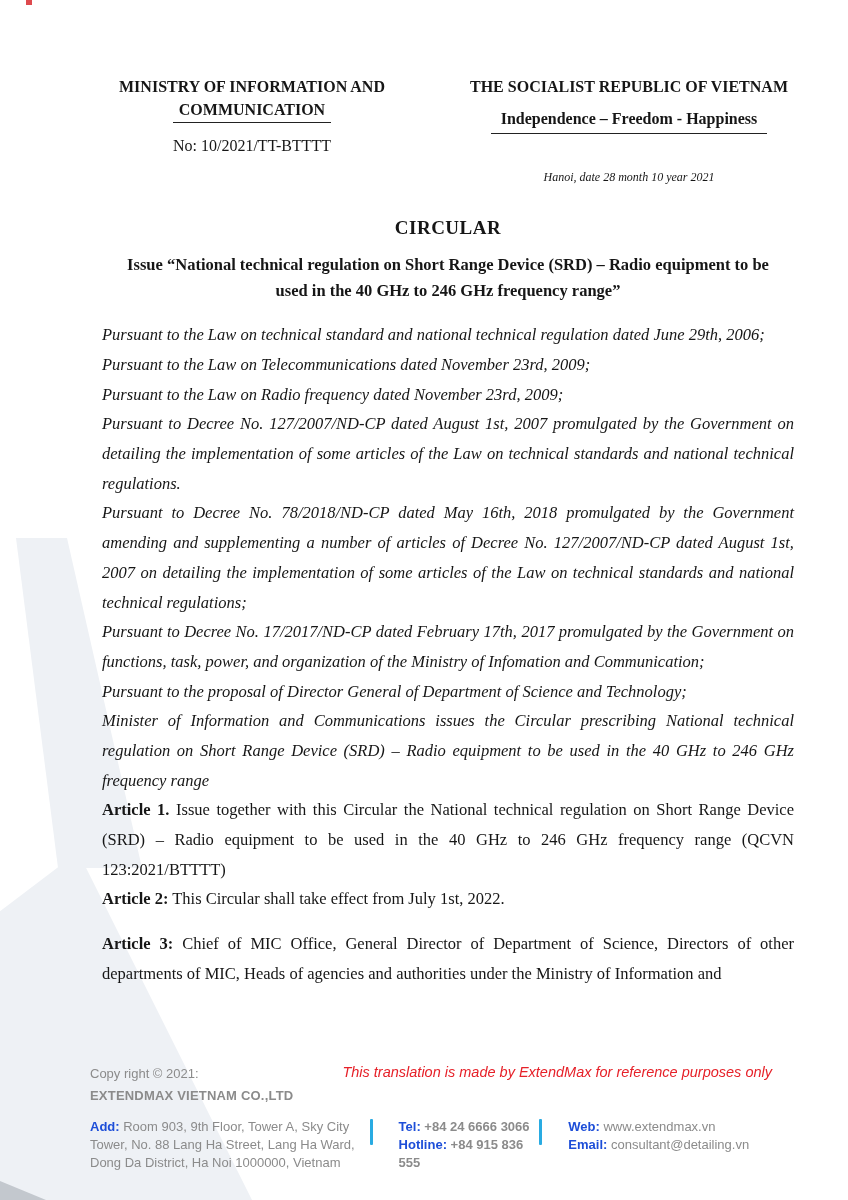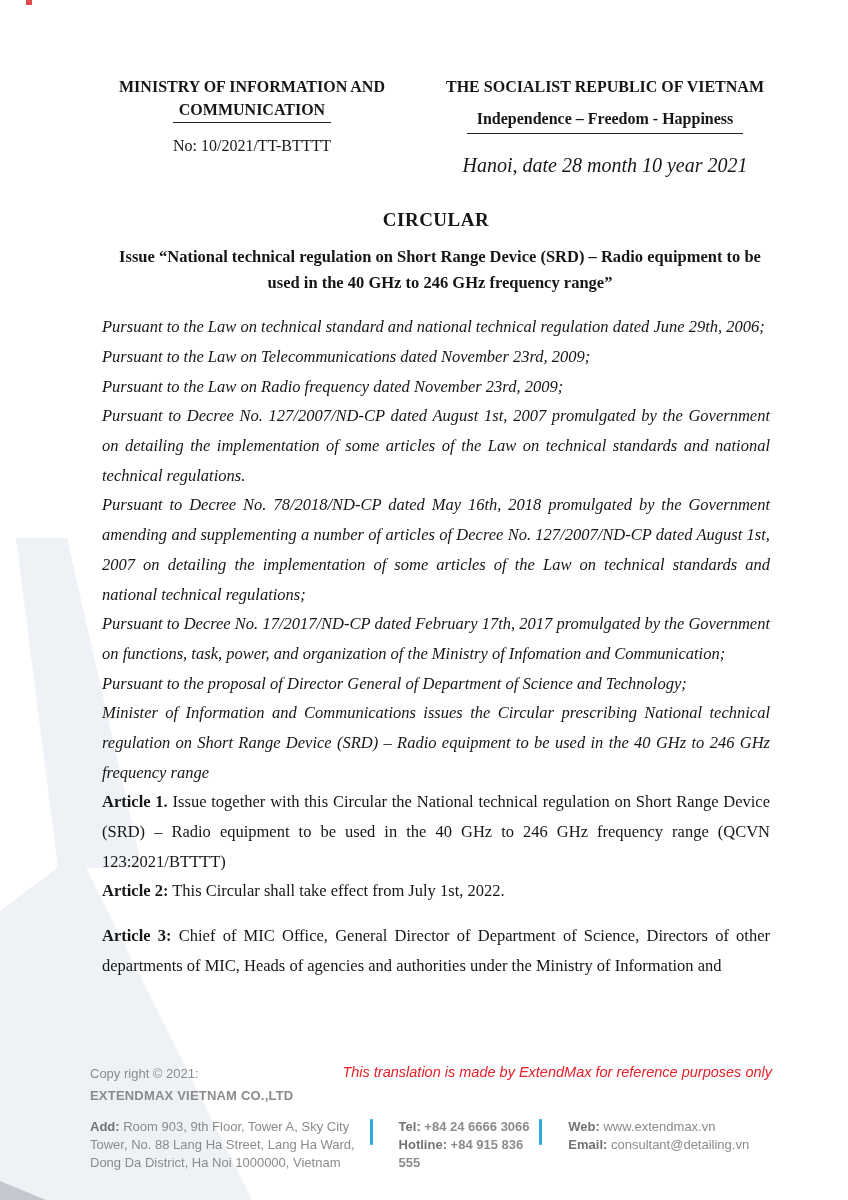--- a/index.html
+++ b/index.html
@@ -27,37 +27,37 @@
   .wm-corner {
     left:0; top:1181px; width:46px; height:19px;
     background:#c3c8ce;
     clip-path:polygon(0 0, 100% 100%, 0 100%);
   }
   .top-red-mark {
     position:absolute; left:26px; top:0; width:6px; height:5px;
     background:#de4a4e; z-index:2;
   }
   
-  .content { position:relative; z-index:1; padding:75px 78px 0 102px; }
+  .content { position:relative; z-index:1; padding:75px 54px 0 102px; }
   .header { display:flex; justify-content:space-between; align-items:flex-start; }
   .header-left { width:300px; text-align:center; }
   .header-right { width:330px; text-align:center; }
   .h-bold { font-weight:bold; font-size:16px; line-height:1.45; }
   .underline-word {
     display:inline-block;
     border-bottom:1.6px solid #222;
     padding:0 6px 1px 6px;
   }
   .doc-no { font-size:16px; margin-top:14px; }
   .motto-wrap { margin-top:12px; }
   .motto {
     display:inline-block; font-weight:bold; font-size:16px;
     border-bottom:1.6px solid #222; padding:0 10px 5px 10px;
   }
-  .date-line { font-style:italic; font-size:20px; margin-top:20px; }
+  .date-line { font-style:italic; font-size:12px; margin-top:36px; }
 
   .doc-title {
     text-align:center; font-weight:bold; font-size:19px;
     margin-top:32px; letter-spacing:0.5px;
   }
   .doc-subject {
     width:676px; margin:13px auto 0 auto;
     text-align:center; font-weight:bold; font-size:16.5px; line-height:1.58;
   }
   .body-text { margin-top:16px; font-size:16.5px; line-height:1.8; text-align:justify; }
@@ -79,21 +79,21 @@
   .contact { display:flex; margin-top:15px; line-height:1.38; }
   .contact-col-address { width:302px; }
   .contact-col-phone { width:152px; }
   .contact-col-web { width:220px; }
   .v-divider {
     width:3px; height:26px; background:#29abe2; border-radius:1px;
     margin:1px 26px 0 0; flex:none;
   }
   .contact-col-address { margin-right:0; }
   .contact-col-phone { margin-right:0;font-weight:bold; }
-  .contact b { color:#737373; }
+  .contact b { color:#1d4ed8; }
 </style>
 </head>
 <body>
 
 <div class="page">
 
   <div class="top-red-mark"></div>
   <div class="wm wm-a"></div>
   <div class="wm wm-b"></div>
   <div class="wm wm-corner"></div>

